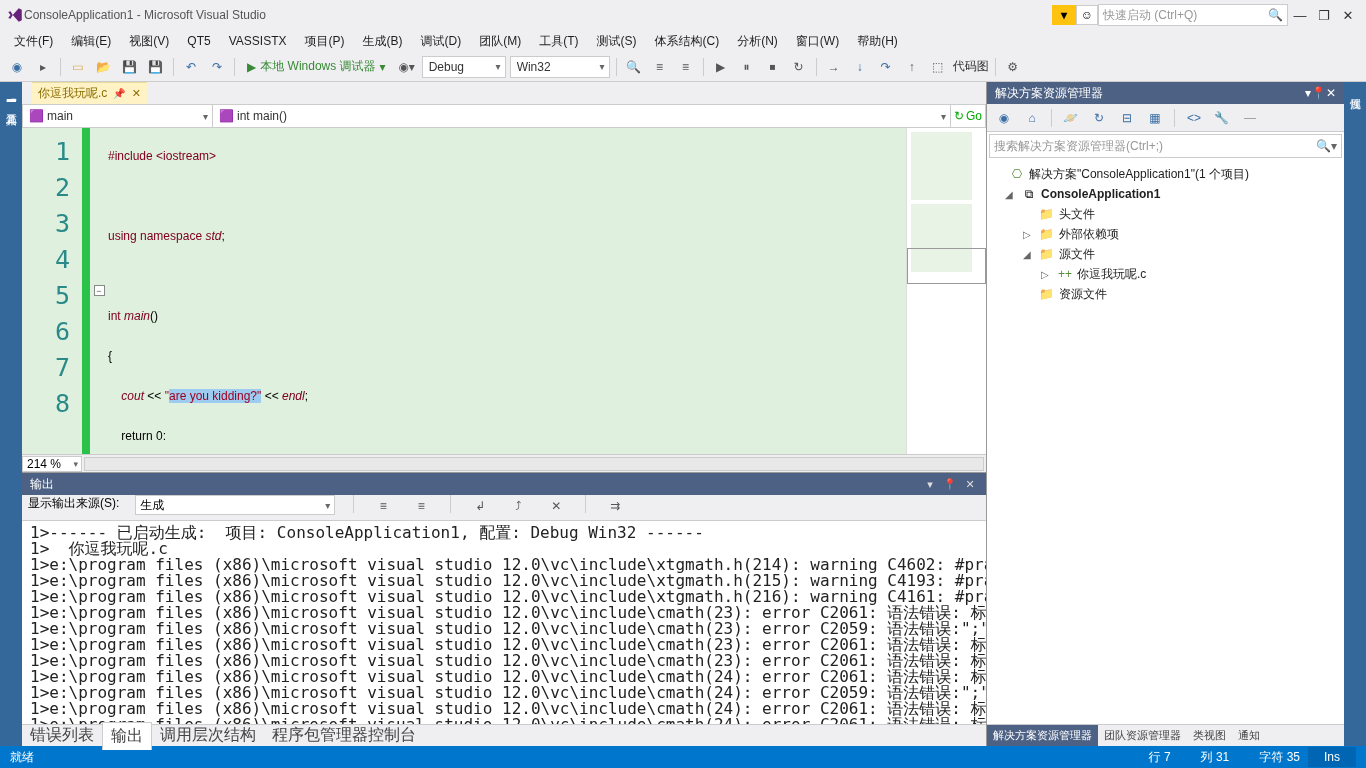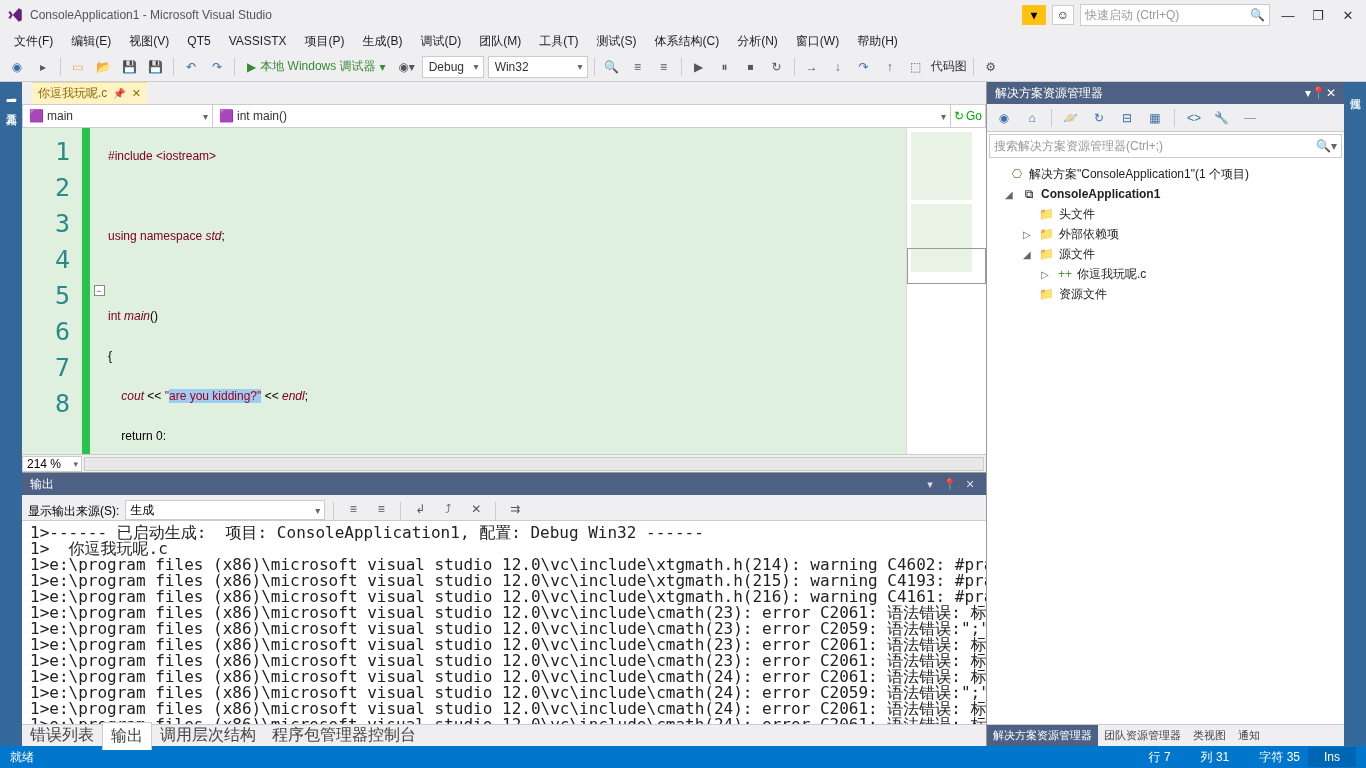--- a/index.html
+++ b/index.html
@@ -1,17 +1,17 @@
 <!DOCTYPE html>
 <html><head>
 <meta charset="utf-8">
 <style>
 *{margin:0;padding:0;box-sizing:border-box;font-family:"Microsoft YaHei","Segoe UI",sans-serif;font-size:12px}
 body{background:#eee;overflow:hidden;width:1366px;height:768px}
-.titlebar{height:30px;background:#efeff2;display:flex;align-items:center;padding:0 6px;gap:6px}
+.titlebar{height:30px;background:#efeff2;display:flex;align-items:center;padding:0 6px;}
 .vs-logo{width:18px;height:18px;display:inline-flex;align-items:center;justify-content:center}
 .vs-logo svg{width:18px;height:18px}
 .title-text{color:#555;font-size:12px}
 .title-spacer{flex:1}
 .notify{width:24px;height:20px;background:#ffc20e;display:flex;align-items:center;justify-content:center;color:#000;font-weight:bold}
 .fb-icon{width:22px;height:20px;border:1px solid #ccc;background:#fff;display:flex;align-items:center;justify-content:center}
 .ql-box{width:190px;height:22px;border:1px solid #ccc;background:#fff;display:flex;align-items:center;padding:0 4px;color:#999}
 .ql-box .se{margin-left:auto;color:#666}
 .win-btn{width:24px;height:20px;display:flex;align-items:center;justify-content:center;color:#333;font-size:13px}
 .menubar{height:22px;background:#efeff2;display:flex;align-items:center;padding:0 6px;gap:2px}
@@ -53,21 +53,21 @@
 .minimap{width:80px;background:#fff;border-left:1px solid #ddd;position:relative}
 .mm-block{position:absolute;left:4px;right:14px;background:#e8f3e6;height:68px}
 .mm-view{position:absolute;left:0;right:0;border:1px solid #999;height:36px}
 .zoom-row{height:18px;display:flex;align-items:center;background:#efeff2;border-top:1px solid #ccc}
 .zoom-box{width:60px;height:16px;border:1px solid #ccc;background:#fff;padding:0 4px;font-size:11px;display:flex;align-items:center;position:relative}
 .zoom-box::after{content:"▾";position:absolute;right:3px;font-size:9px;color:#666}
 .output-panel{height:252px;display:flex;flex-direction:column;background:#fff;border-top:1px solid #999}
 .panel-hdr{height:22px;background:#4d6184;color:#fff;display:flex;align-items:center;padding:0 8px;font-size:12px}
 .panel-hdr .sp{flex:1}
 .panel-hdr .pb{width:16px;height:16px;color:#ddd;margin-left:4px;font-size:11px;display:inline-flex;align-items:center;justify-content:center}
-.out-tool{height:26px;display:flex;align-items:flex-end;padding:0 6px;gap:6px;border-bottom:1px solid #ccc;background:#efeff2}
+.out-tool{height:26px;display:flex;align-items:flex-start;padding:0 6px;gap:16px;border-bottom:1px solid #ccc;background:#efeff2}
 .out-combo{width:200px;height:20px;border:1px solid #ccc;background:#fff;padding:0 4px;display:flex;align-items:center;position:relative}
 .out-combo::after{content:"▾";position:absolute;right:4px;font-size:10px;color:#666}
 .out-text{flex:1;overflow:auto;padding:4px 8px;font-family:"NSimSun",Consolas,monospace;font-size:16px;line-height:16px;color:#222;white-space:pre}
 .tabs-bottom{height:22px;background:#efeff2;display:flex;align-items:center;border-top:1px solid #ccc}
 .btab{padding:3px 8px;color:#444;font-size:16px}
 .btab.active{background:#fff;border:1px solid #ccc;border-bottom:none}
 .solexp{width:358px;background:#fff;border-left:1px solid #999;display:flex;flex-direction:column}
 .se-hdr{height:22px;background:#4d6184;color:#fff;display:flex;align-items:center;padding:0 8px;font-size:12px}
 .se-hdr .sp{flex:1}
 .se-tool{height:28px;display:flex;align-items:center;padding:0 6px;gap:6px;border-bottom:1px solid #ccc;background:#efeff2}
@@ -137,21 +137,21 @@
   <span class="tbtn" style="color:#d9a441">▭</span>
   <span class="tbtn" style="color:#d9a441">📂</span>
   <span class="tbtn" style="color:#3a6fa5">💾</span>
   <span class="tbtn" style="color:#3a6fa5">💾</span>
   <span class="tsep"></span>
   <span class="tbtn" style="color:#3a6fa5">↶</span>
   <span class="tbtn" style="color:#3a6fa5">↷</span>
   <span class="tsep"></span>
   <span class="debug-btn">▶ <span>本地 Windows 调试器</span> ▾</span>
   <span class="tbtn">◉▾</span>
-  <div class="combo" style="width:62px">
+  <div class="combo" style="width:84px">
       <span>Debug</span>
     </div>
   <div class="combo" style="width:100px">
       <span>Win32</span>
     </div>
   <span class="tsep"></span>
   <span class="tbtn">🔍</span>
   <span class="tbtn">≡</span>
   <span class="tbtn">≡</span>
   <span class="tsep"></span>

